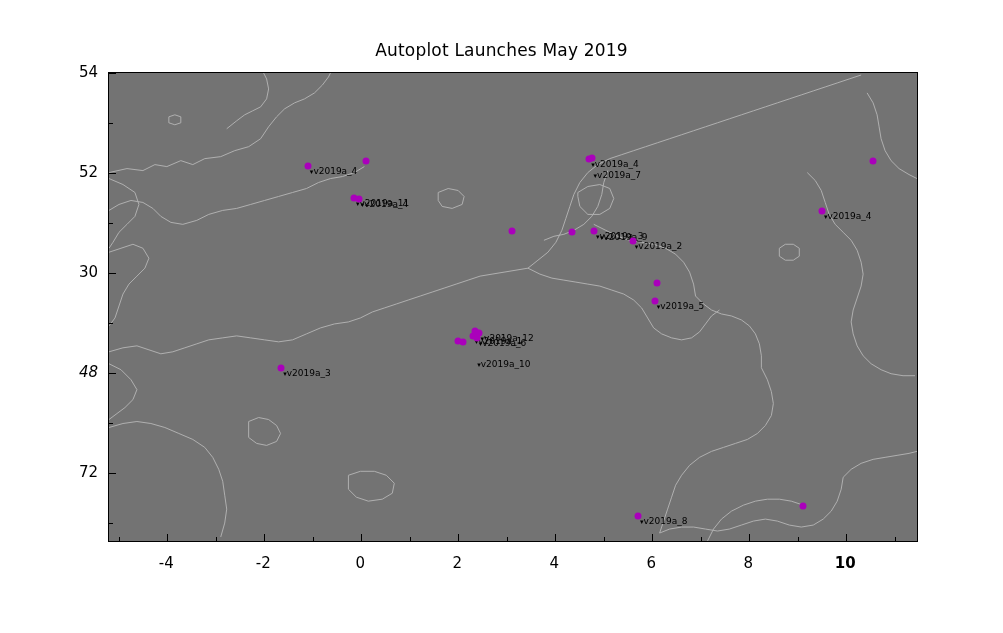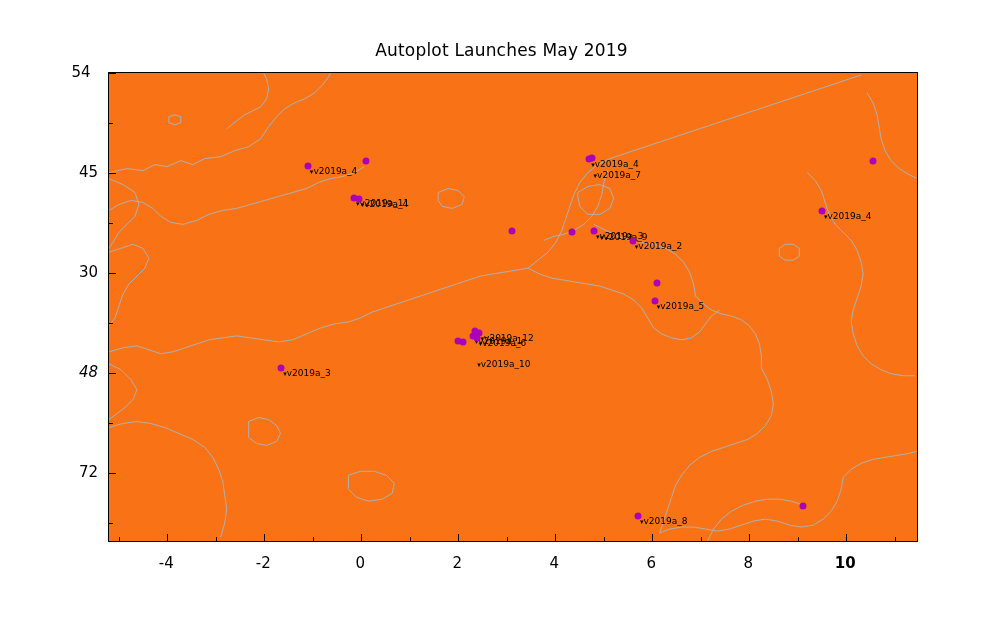--- a/index.html
+++ b/index.html
@@ -8,21 +8,21 @@
   #figure{position:relative;width:1003px;height:633px;background:#ffffff;}
 
   #chart-title{
     position:absolute;left:0;top:40px;width:1003px;text-align:center;
     font-size:17px;color:#000000;letter-spacing:.2px;
   }
 
   
   #plot-area{
     position:absolute;left:108px;top:72px;width:810px;height:470px;
-    border:1.2px solid #000000;background:#f97316;box-sizing:border-box;
+    border:1.2px solid #000000;background:#737373;box-sizing:border-box;
     overflow:hidden;
     padding-left:20px;
   }
   #map-svg{position:absolute;left:0;top:0;width:100%;height:100%;}
 
   .pt{position:absolute;width:7px;height:7px;border-radius:50%;
       background:#aa00bb;transform:translate(-3.5px,-3.5px);}
   .lbl{position:absolute;font-size:9px;color:#000000;white-space:nowrap;
        font-family:"DejaVu Sans","Liberation Sans",sans-serif;
        line-height:9px;}
@@ -196,17 +196,17 @@
       <div class="xtlabel" style="left: 457.222px; top: 554px;">2</div>
       <div class="xtlabel" style="left: 554.228px; top: 554px;">4</div>
       <div class="xtlabel" style="left: 651.234px; top: 554px;">6</div>
       <div class="xtlabel" style="left: 748.24px; top: 554px;">8</div>
       <div class="xtlabel" style="left: 845.246px; top: 554px; font-weight: bold;">10</div>
     </div>
   <div id="ylabels">
       <div class="ytlabel" style="left: 64px; width: 34px; top: 472px;">72</div>
       <div class="ytlabel" style="left: 64px; width: 34px; top: 372px; font-style: italic;">48</div>
       <div class="ytlabel" style="left: 64px; width: 34px; top: 272px;">30</div>
-      <div class="ytlabel" style="left: 64px; width: 34px; top: 172px;">45</div>
-      <div class="ytlabel" style="left: 64px; width: 34px; top: 72px; text-align: center;">54</div>
+      <div class="ytlabel" style="left: 64px; width: 34px; top: 172px;">52</div>
+      <div class="ytlabel" style="left: 64px; width: 34px; top: 72px;">54</div>
     </div>
 
 </div>
 
 </body></html>

